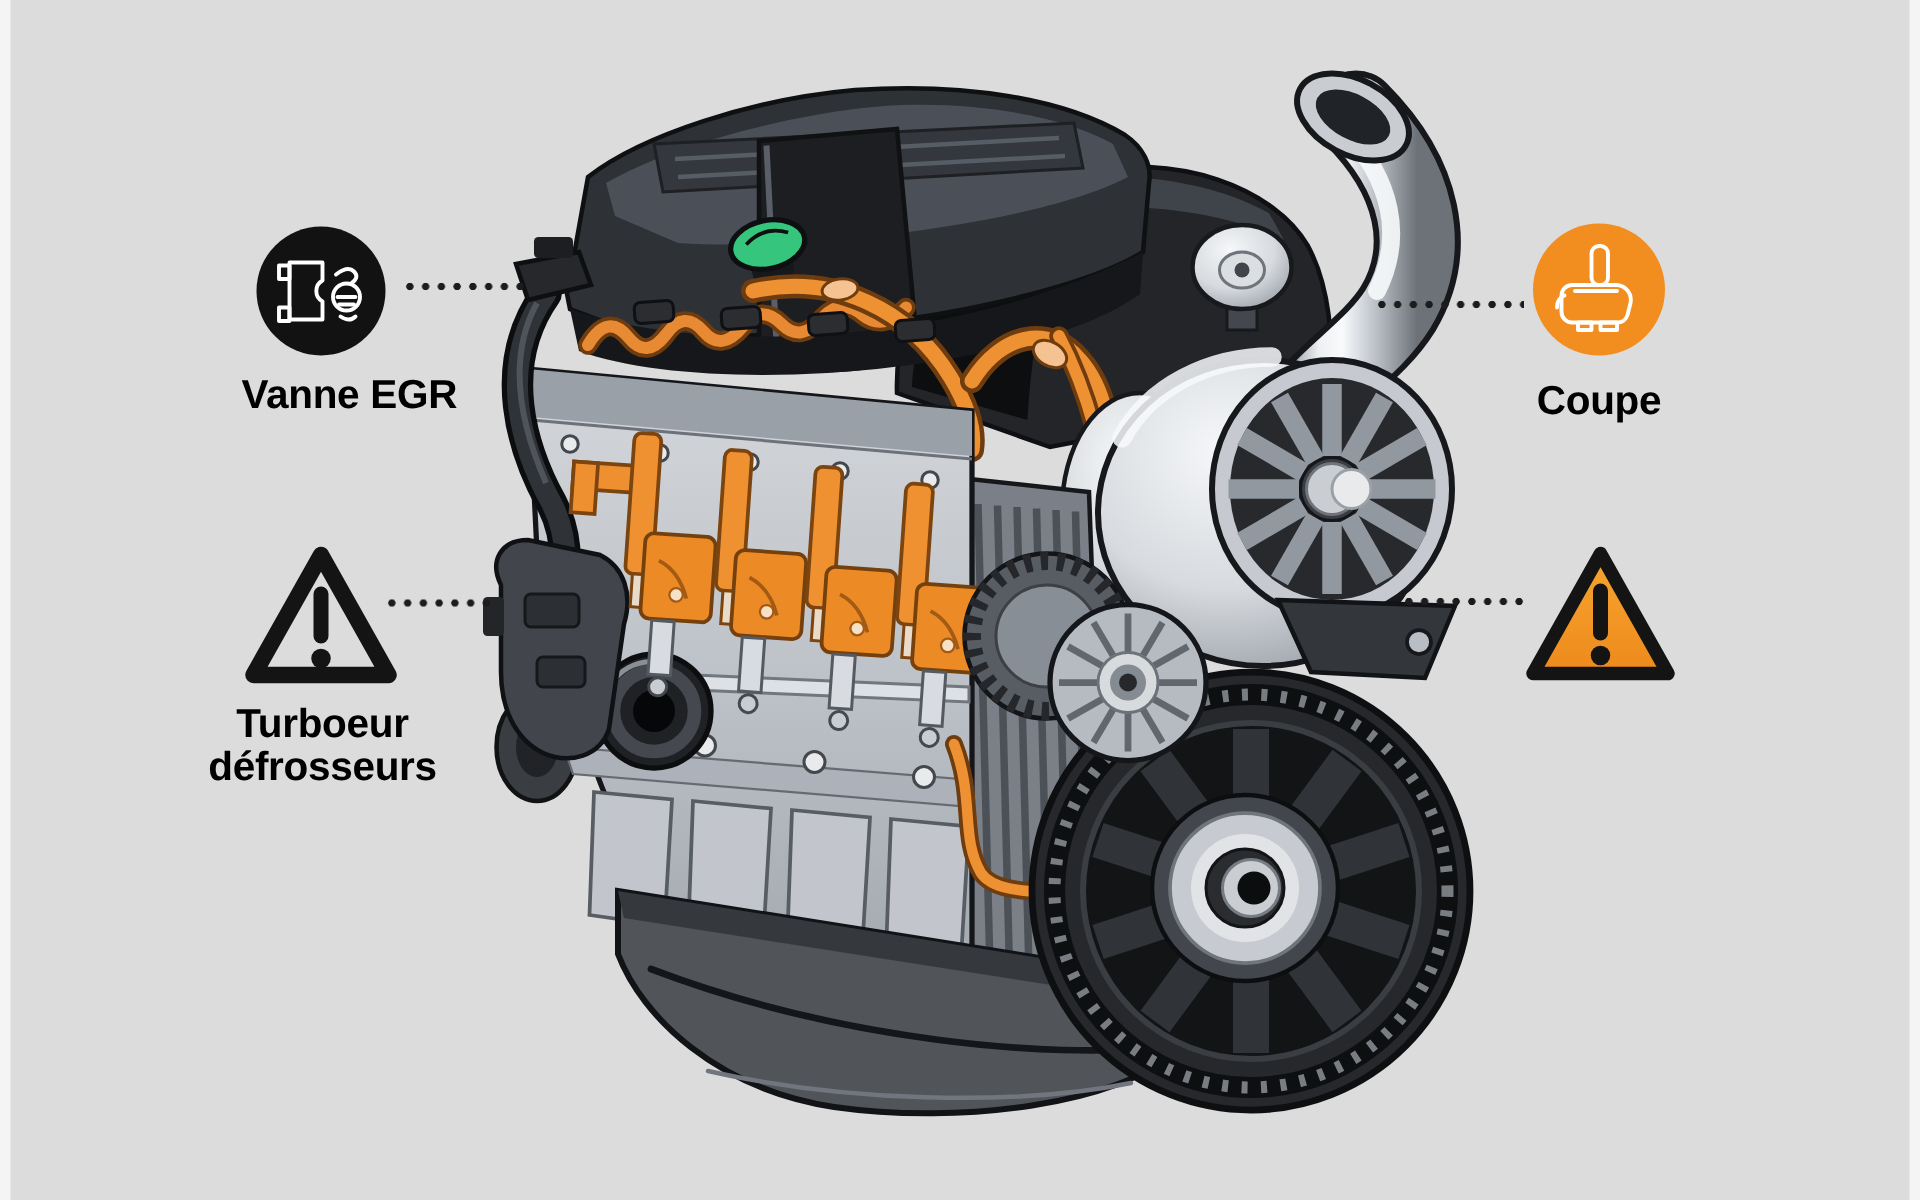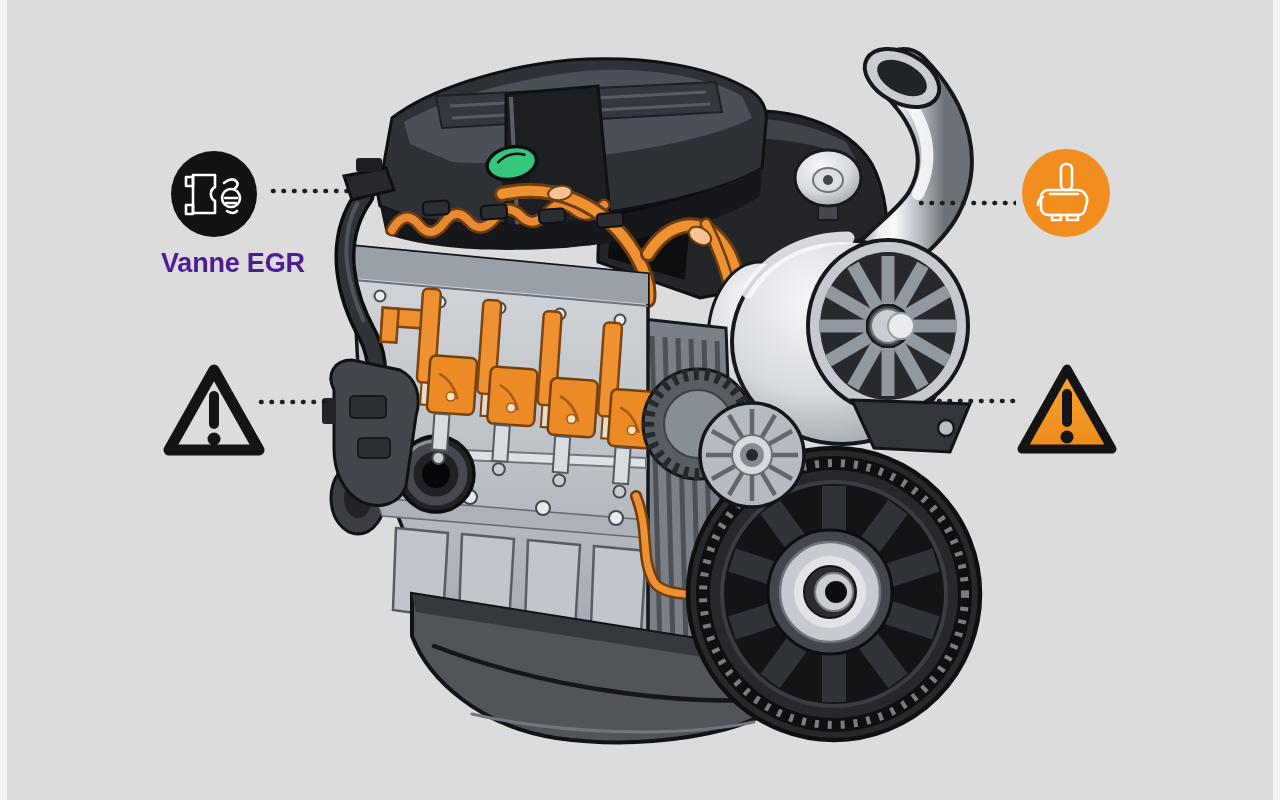--- a/index.html
+++ b/index.html
@@ -7,21 +7,21 @@
           font-family:"Liberation Sans",sans-serif;}
   .edge{position:absolute;top:0;width:7px;height:800px;background:#f4f4f4;}
   .edge.left{left:0}.edge.right{right:0}
 
   .engine-svg{position:absolute;left:0;top:0;}
 
   .callout-icon{position:absolute;}
   .dotline{position:absolute;height:6px;
     background-image:radial-gradient(circle,#1c1c1c 2.2px,rgba(0,0,0,0) 2.7px);
     background-size:10.5px 6px;background-repeat:repeat-x;background-position:left center;}
-  .label{position:absolute;color:#4c1d95;font-size:27px;font-weight:700;
+  .label{position:absolute;color:#000000;font-size:27px;font-weight:700;
          letter-spacing:-0.2px;line-height:29px;}
   .label.left-align{text-align:left;}
   .label.center{text-align:center;}
 </style>
 </head>
 <body>
 
 <div class="canvas">
   <div class="edge left"></div>
   <div class="edge right"></div>
@@ -309,33 +309,40 @@
   <div class="label left-align" style="left:161px;top:249px;width:230px;">
     <div>Vanne EGR</div>
   </div>
 
   <svg class="callout-icon" style="left:158px;top:358px;" width="112" height="104">
     <path d="M56,12 L101,92 L11,92 Z" fill="none" stroke="#141414" stroke-width="11" stroke-linejoin="round"></path>
     <path d="M56,38 L56,66" stroke="#141414" stroke-width="10" stroke-linecap="round"></path>
     <circle cx="56" cy="81" r="6.5" fill="#141414"></circle>
   </svg>
   <div class="dotline" style="left:256px;top:399px;width:76px;"></div>
+  <div class="label center" style="left:95px;top:468px;width:240px;">
+    <div>Turboeur</div>
+    <div>défrosseurs</div>
+  </div>
 
   <svg class="callout-icon" style="left:1020px;top:147px;" width="92" height="92">
     <circle cx="46" cy="46" r="44" fill="#F18E1F"></circle>
     <g stroke="#ffffff" stroke-width="2.6" fill="none" stroke-linejoin="round" stroke-linecap="round">
       <rect x="41" y="17" width="11" height="26" rx="5"></rect>
       <path d="M28,43 h30 a10,10 0 0 1 9,12 l-2,8 a7,7 0 0 1 -7,5 h-30 a7,7 0 0 1 -7,-7 v-11 a7,7 0 0 1 7,-7 z"></path>
       <path d="M23,50 q-5,2 -5,8"></path>
       <path d="M30,47 h28"></path>
       <rect x="32" y="68" width="9" height="5"></rect>
       <rect x="47" y="68" width="11" height="5"></rect>
     </g>
   </svg>
   <div class="dotline" style="left:916px;top:200px;width:100px;"></div>
+  <div class="label center" style="left:966px;top:253px;width:200px;">
+    <div>Coupe</div>
+  </div>
 
   <svg class="callout-icon" style="left:1012px;top:358px;" width="110" height="102">
     <defs>
       <linearGradient id="triFill" x1="0" y1="0" x2="0" y2="1">
         <stop offset="0" stop-color="#f7a52f"></stop>
           <stop offset="1" stop-color="#ed8a1c"></stop>
       </linearGradient>
     </defs>
     <path d="M55,11 L100,91 L10,91 Z" fill="url(#triFill)" stroke="#141414" stroke-width="9" stroke-linejoin="round"></path>
     <path d="M55,36 L55,64" stroke="#141414" stroke-width="10" stroke-linecap="round"></path>

